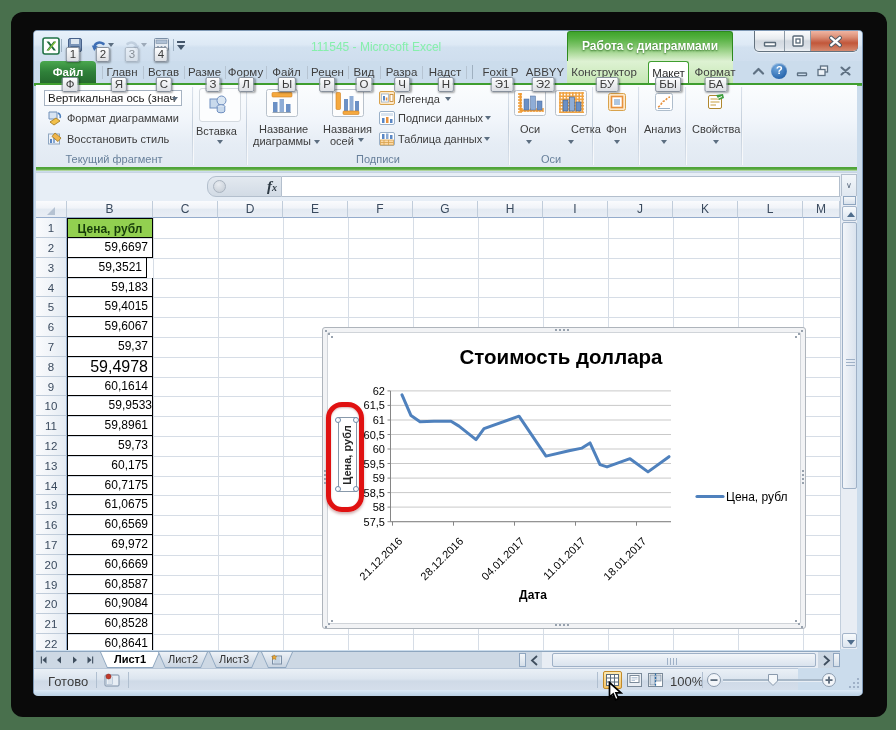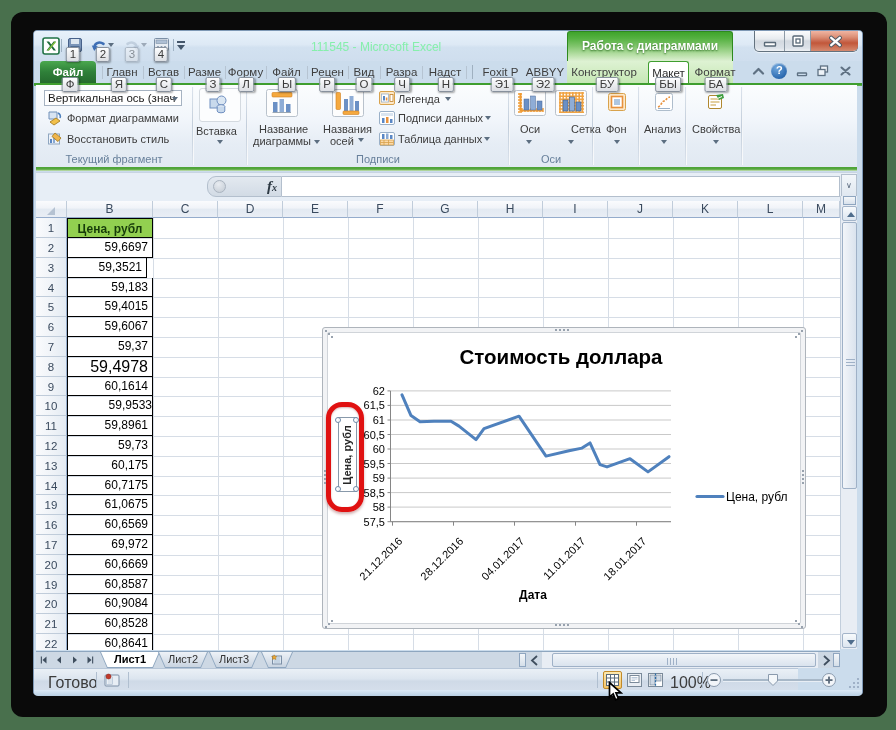--- a/index.html
+++ b/index.html
@@ -546,21 +546,21 @@
       </svg>
 <div style="position:absolute;left:506px;top:0px;width:276px;height:16px;background:#e8edf4;"></div>
 <div style="position:absolute;left:516px;top:1px;width:264px;height:14px;background:linear-gradient(180deg,#f2f5f9,#dae3ee);border:1px solid #9fb1c7;box-sizing:border-box;border-radius:2px;">
         <div style="position:absolute;left:114px;top:4px;width:1px;height:7px;background:#9fb1c7;box-shadow:3px 0 0 #9fb1c7,6px 0 0 #9fb1c7,9px 0 0 #9fb1c7;"></div>
       </div>
 <svg style="position:absolute;left:784px;top:2px;" width="12" height="13" viewBox="0 0 12 13">
         <path d="M4 2 L9 6.5 L4 11" fill="none" stroke="#3f4e5e" stroke-width="1.8"></path>
       </svg>
 <div style="position:absolute;left:797px;top:1px;width:7px;height:14px;background:linear-gradient(180deg,#f4f7fa,#d5dfe9);border:1px solid #8fa6c0;box-sizing:border-box;"></div>
 </div>
-<div class="ab" style="left:34px;top:668px;width:764px;height:23px;background:linear-gradient(180deg,#eaf0f6 0%,#dce5ef 45%,#cfdae7 55%,#d5dfeb 100%);border-top:1px solid #b7c6d8;box-sizing:border-box;font-size:16px;color:#3c3c3c;">
+<div class="ab" style="left:34px;top:668px;width:764px;height:23px;background:linear-gradient(180deg,#eaf0f6 0%,#dce5ef 45%,#cfdae7 55%,#d5dfeb 100%);border-top:1px solid #b7c6d8;box-sizing:border-box;font-size:13px;color:#3c3c3c;">
 <span style="position:absolute;left:14px;top:5px;">Готово</span>
 <div style="position:absolute;left:62px;top:3px;width:1px;height:16px;background:#b0bfd0;"></div>
 <svg style="position:absolute;left:70px;top:4px;" width="16" height="15" viewBox="0 0 16 15">
 <rect x="1" y="2" width="14" height="11" rx="1" fill="#e8eef5" stroke="#7c8fa6"></rect>
 <rect x="2.5" y="4" width="6" height="7.5" fill="#fff" stroke="#9ab0c8" stroke-width="0.6"></rect>
 <path d="M3.5 6 H8 M3.5 8 H8 M3.5 10 H8" stroke="#9ab0c8" stroke-width="0.7"></path>
 <circle cx="4.5" cy="3.5" r="2.5" fill="#c0392b" stroke="#8e2418" stroke-width="0.5"></circle>
 </svg>
 <div style="position:absolute;left:94px;top:3px;width:1px;height:16px;background:#b0bfd0;"></div>
 <div style="position:absolute;left:563px;top:3px;width:1px;height:16px;background:#b0bfd0;"></div>

